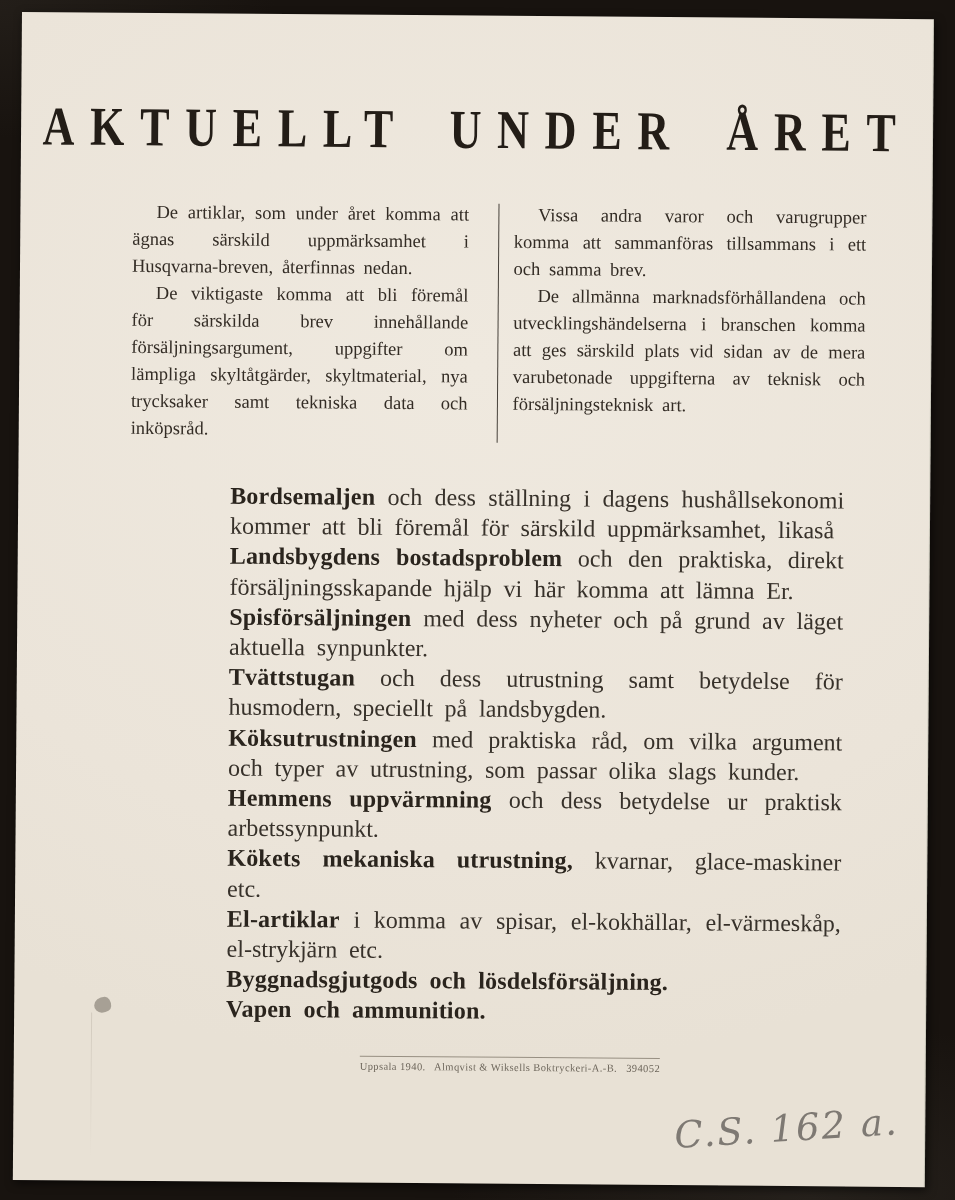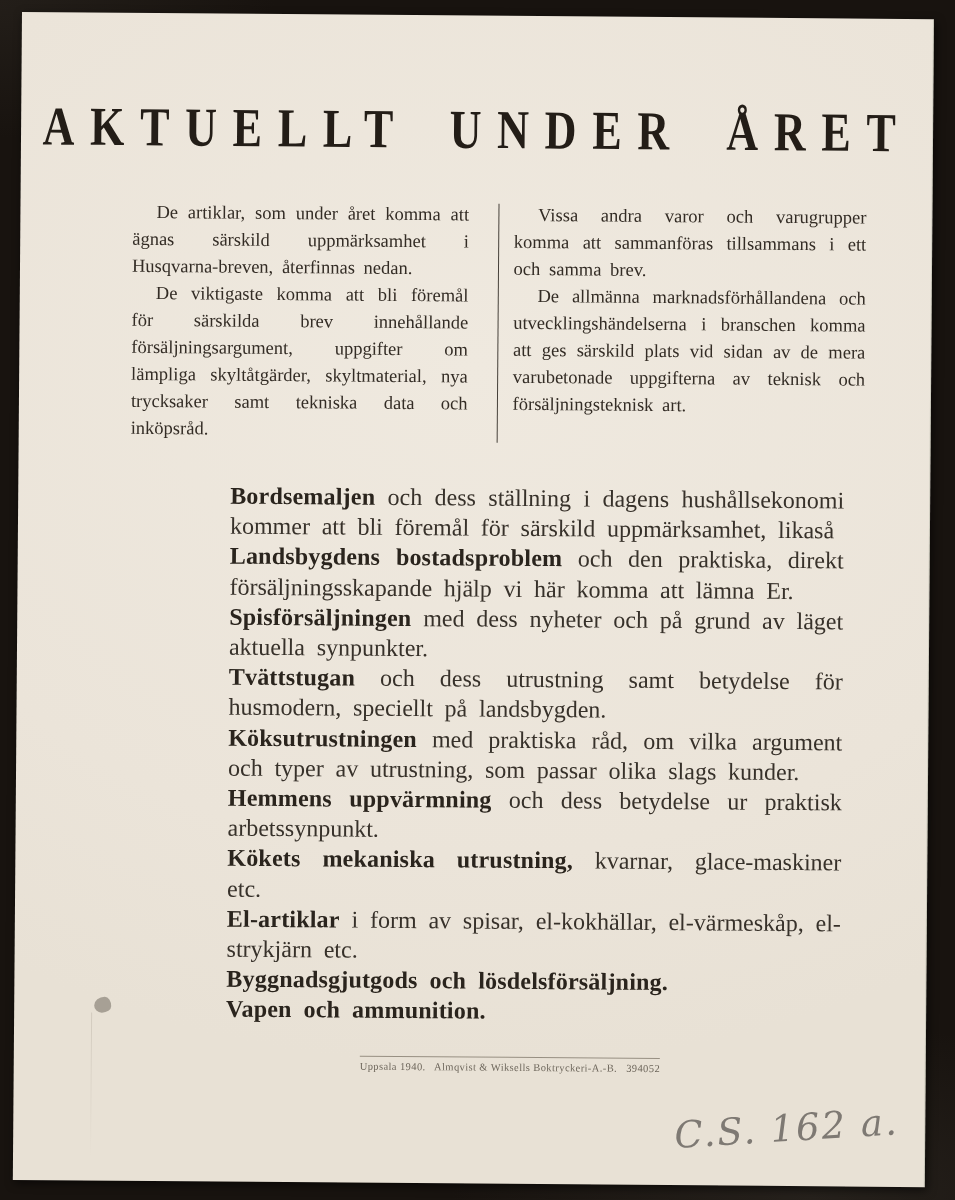--- a/index.html
+++ b/index.html
@@ -151,21 +151,21 @@
   </div>
 
   <div class="topics">
     <p class="topic"><b>Bordsemaljen</b><span> och dess ställning i dagens hushållsekonomi kommer att bli föremål för särskild uppmärksamhet, likaså</span></p>
     <p class="topic"><b>Landsbygdens bostadsproblem</b><span> och den praktiska, direkt försäljningsskapande hjälp vi här komma att lämna Er.</span></p>
     <p class="topic"><b>Spisförsäljningen</b><span> med dess nyheter och på grund av läget aktuella synpunkter.</span></p>
     <p class="topic"><b>Tvättstugan</b><span> och dess utrustning samt betydelse för husmodern, speciellt på landsbygden.</span></p>
     <p class="topic"><b>Köksutrustningen</b><span> med praktiska råd, om vilka argument och typer av utrustning, som passar olika slags kunder.</span></p>
     <p class="topic"><b>Hemmens uppvärmning</b><span> och dess betydelse ur praktisk arbetssynpunkt.</span></p>
     <p class="topic"><b>Kökets mekaniska utrustning,</b><span> kvarnar, glace-maskiner etc.</span></p>
-    <p class="topic"><b>El-artiklar</b><span> i form av spisar, el-kokhällar, el-värmeskåp, el-strykjärn etc.</span></p>
+    <p class="topic"><b>El-artiklar</b><span> i komma av spisar, el-kokhällar, el-värmeskåp, el-strykjärn etc.</span></p>
     <p class="topic"><b>Byggnadsgjutgods och lösdelsförsäljning.</b><span></span></p>
     <p class="topic"><b>Vapen och ammunition.</b><span></span></p>
   </div>
 
   <div class="imprint">Uppsala 1940.   Almqvist &amp; Wiksells Boktryckeri-A.-B.   394052</div>
 
   <div class="smudge"></div>
   <div class="crease"></div>
 
   <div class="handwriting">C.S. 162 a.</div>

